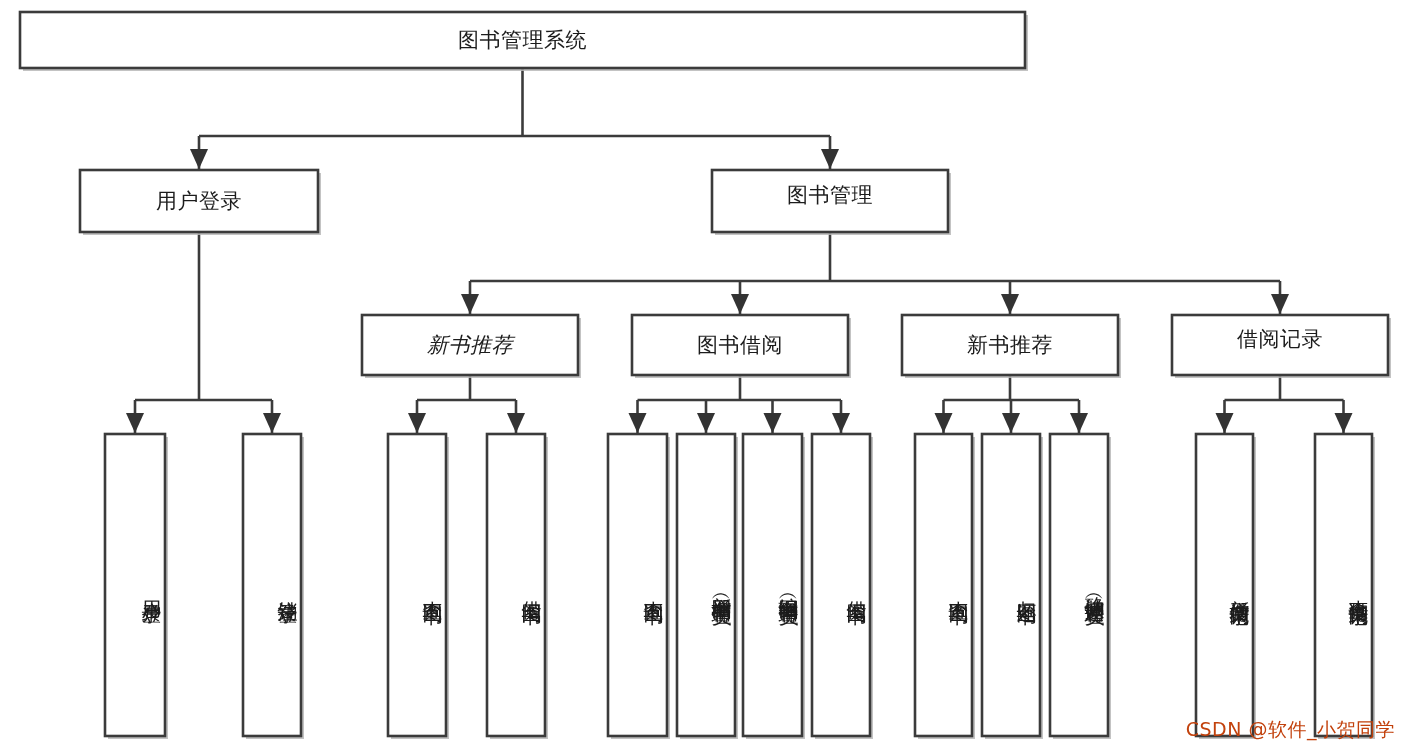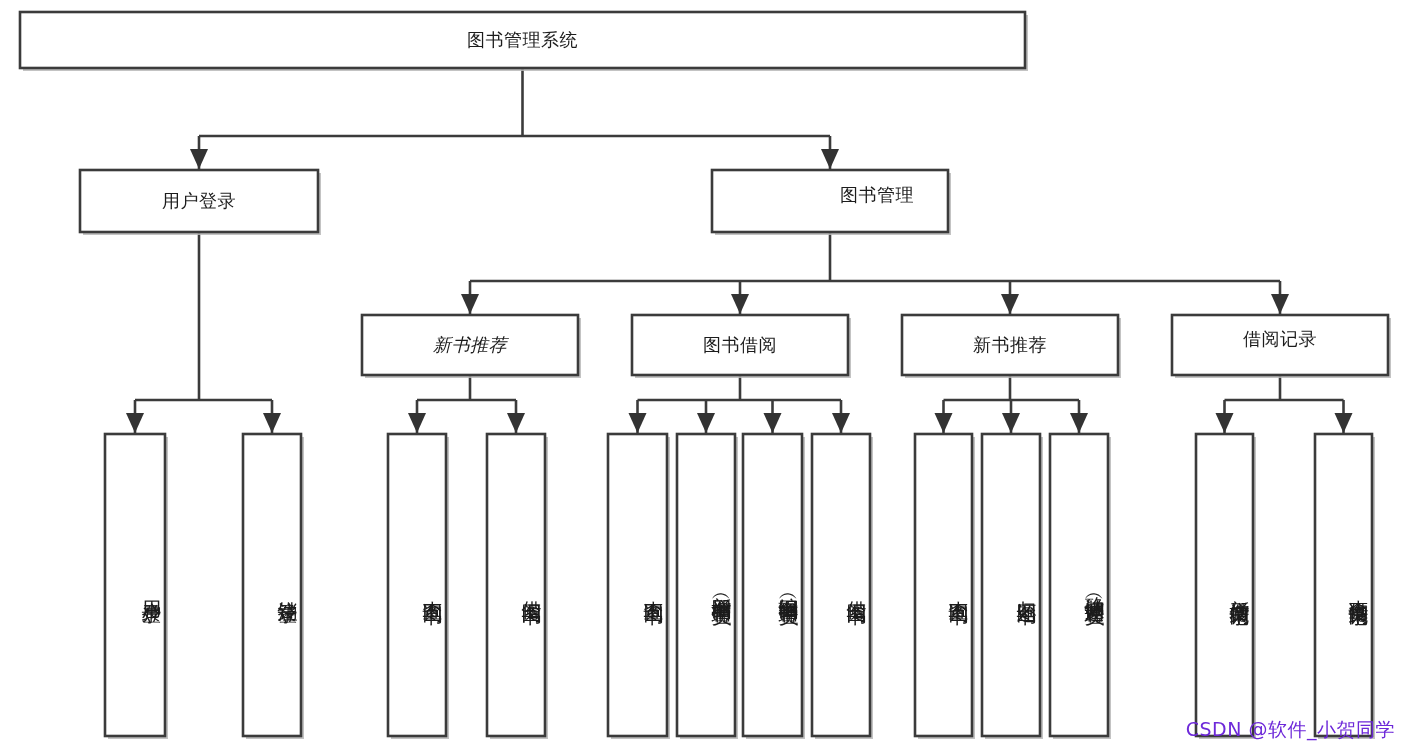--- a/index.html
+++ b/index.html
@@ -49,21 +49,21 @@
     position: absolute;
     display: flex;
     align-items: center;
     justify-content: center;
     color: #1c1c1c;
     font-family: "DejaVu Sans", "Liberation Sans", sans-serif;
     pointer-events: none;
     box-sizing: border-box;
   }
   .node-label.horizontal {
-    font-size: 18px;
+    font-size: 21px;
     letter-spacing: 0.5px;
     line-height: 1.15;
     white-space: nowrap;
   }
   .node-label.vertical {
     writing-mode: vertical-rl;
     text-orientation: upright;
     font-size: 20px;
     line-height: 1.32;
     letter-spacing: 1.5px;
@@ -73,21 +73,21 @@
     white-space: nowrap;
   }
   .node-label.vertical.tall {
     font-size: 20px;
   }
   .watermark {
     position: absolute;
     right: 10px;
     bottom: 4px;
     font-size: 19px;
-    color: #6d28d9;
+    color: #c2410c;
     font-family: "DejaVu Sans", "Liberation Sans", sans-serif;
     letter-spacing: 0.5px;
     white-space: nowrap;
     user-select: none;
   }
 </style>
 </head>
 <body>
 
 <div id="diagram-root">
@@ -187,21 +187,21 @@
         <rect class="node-shadow" x="1199" y="437" width="57" height="302"></rect>
         <rect class="node-rect" x="1196" y="434" width="57" height="302"></rect>
         <rect class="node-shadow" x="1318" y="437" width="57" height="302"></rect>
         <rect class="node-rect" x="1315" y="434" width="57" height="302"></rect>
       </g>
   </svg>
 
   <div id="label-layer">
       <div class="node-label horizontal" style="left: 20px; top: 12px; width: 1005px; height: 56px;">图书管理系统</div>
       <div class="node-label horizontal" style="left: 80px; top: 170px; width: 238px; height: 62px;">用户登录</div>
-      <div class="node-label horizontal" style="left: 712px; top: 170px; width: 236px; height: 50px; margin-left: 47px;">图书管理</div>
+      <div class="node-label horizontal" style="left: 712px; top: 170px; width: 236px; height: 50px;">图书管理</div>
       <div class="node-label horizontal" style="left: 362px; top: 315px; width: 216px; height: 60px; font-style: italic;">新书推荐</div>
       <div class="node-label horizontal" style="left: 632px; top: 315px; width: 216px; height: 60px;">图书借阅</div>
       <div class="node-label horizontal" style="left: 902px; top: 315px; width: 216px; height: 60px;">新书推荐</div>
       <div class="node-label horizontal" style="left: 1172px; top: 315px; width: 216px; height: 48px;">借阅记录</div>
       <div class="node-label vertical" style="left: 105px; top: 434px; width: 60px; height: 302px;">用户登录</div>
       <div class="node-label vertical" style="left: 243px; top: 434px; width: 58px; height: 302px;">注销登录</div>
       <div class="node-label vertical" style="left: 388px; top: 434px; width: 58px; height: 302px;">查询图书</div>
       <div class="node-label vertical" style="left: 487px; top: 434px; width: 58px; height: 302px;">借阅图书</div>
       <div class="node-label vertical" style="left: 608px; top: 434px; width: 59px; height: 302px;">查询图书</div>
       <div class="node-label vertical tall" style="left: 677px; top: 434px; width: 58px; height: 302px;">新增图书（管理员）</div>

